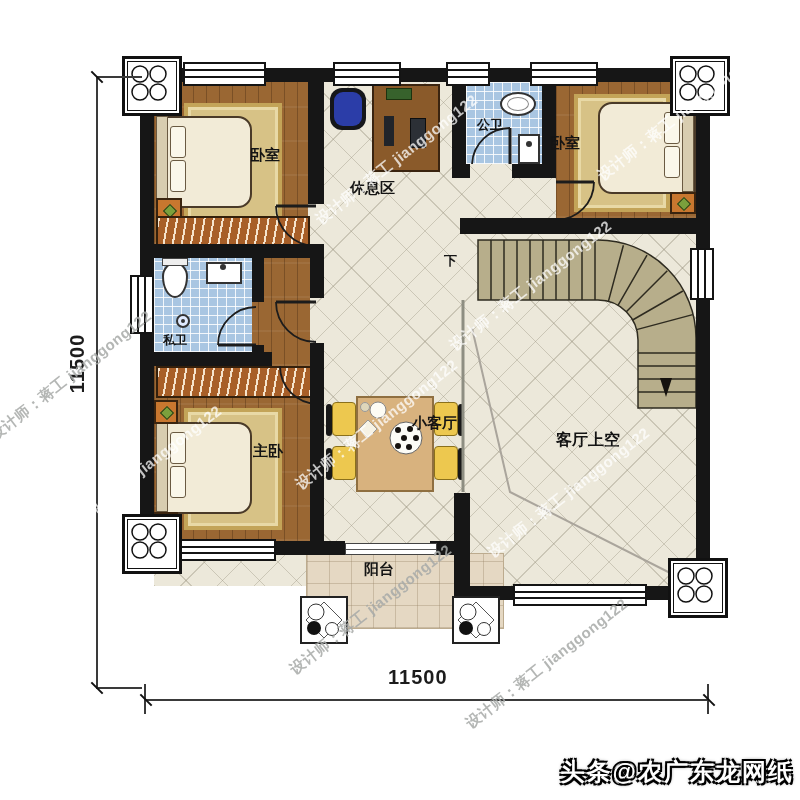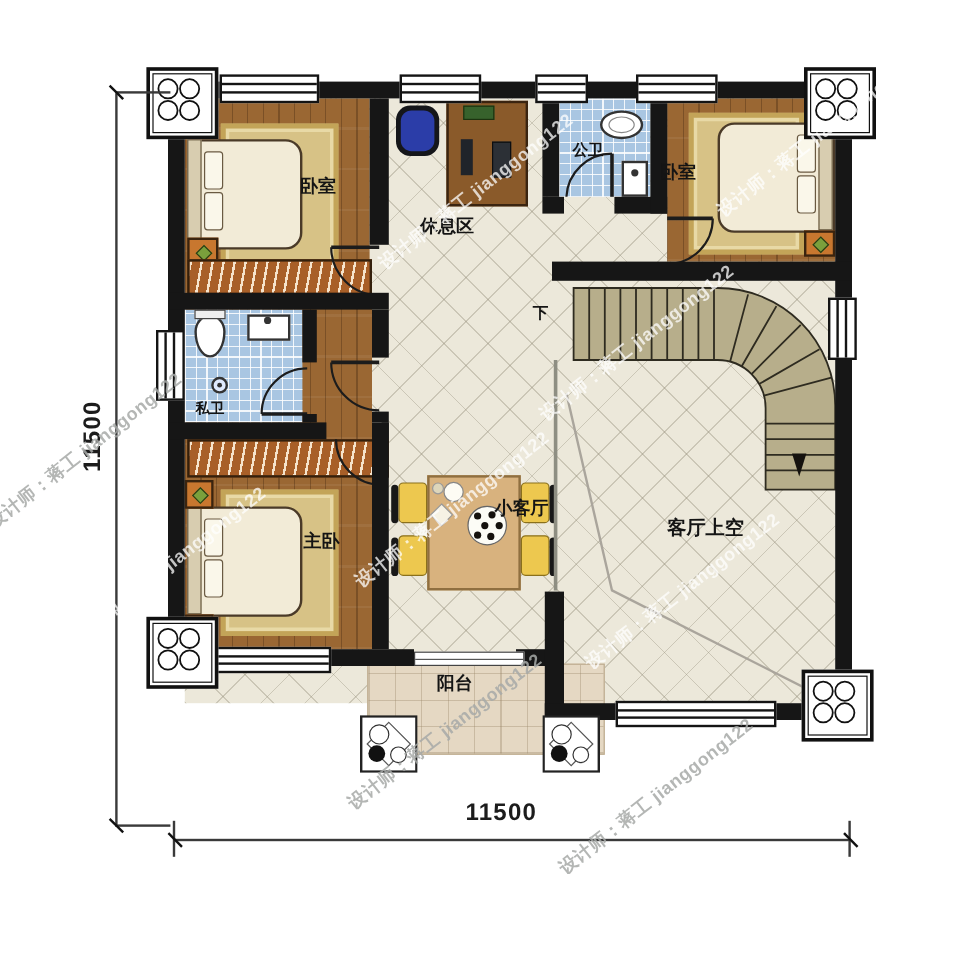--- a/index.html
+++ b/index.html
@@ -301,14 +301,15 @@
   <span class="wm" style="left:318px;top:212px;">设计师：蒋工 jianggong122</span>
   <span class="wm" style="left:452px;top:338px;">设计师：蒋工 jianggong122</span>
   <span class="wm" style="left:490px;top:545px;">设计师：蒋工 jianggong122</span>
   <span class="wm" style="left:298px;top:477px;">设计师：蒋工 jianggong122</span>
   <span class="wm" style="left:62px;top:523px;">设计师：蒋工 jianggong122</span>
   <span class="wm" style="left:600px;top:168px;">设计师：蒋工 jianggong122</span>
   <span class="wm gray" style="left:292px;top:662px;">设计师：蒋工 jianggong122</span>
   <span class="wm gray" style="left:-8px;top:428px;">设计师：蒋工 jianggong122</span>
   <span class="wm gray" style="left:468px;top:716px;">设计师：蒋工 jianggong122</span>
 
+  <div id="caption" style="right:6px;top:756px;">头条@农广东龙网纸</div>
 
 </div>
 
 </body></html>

